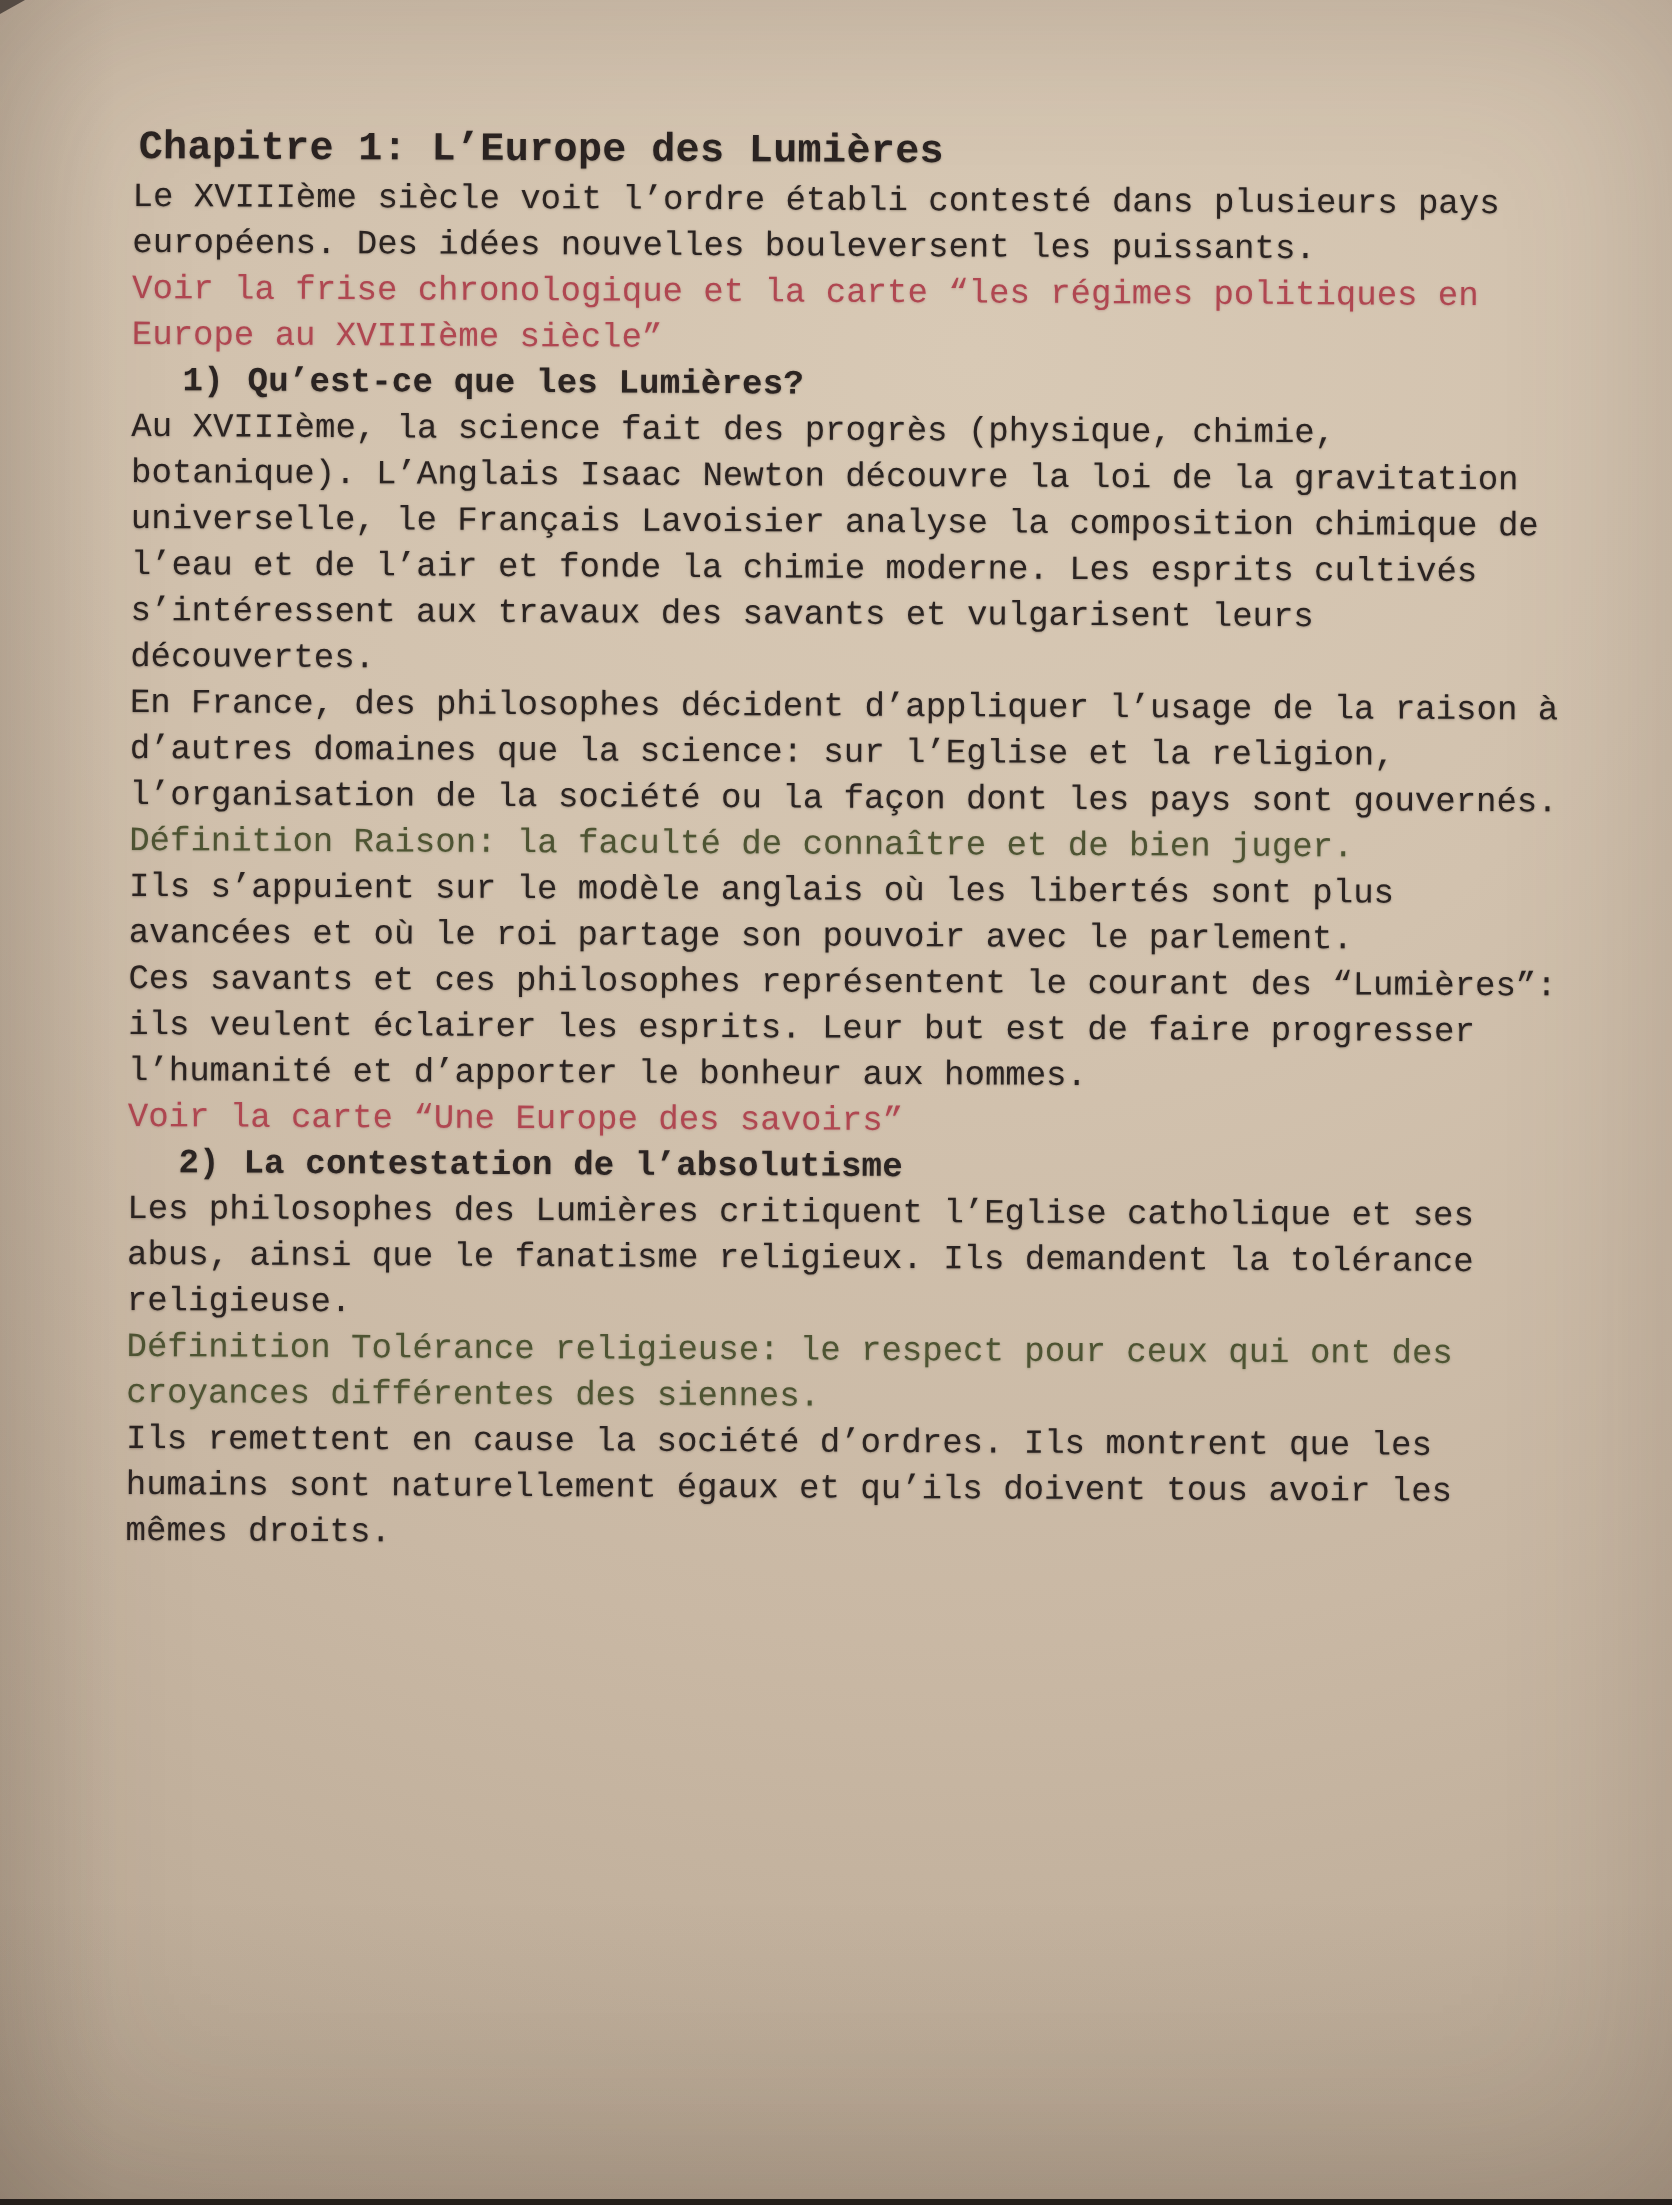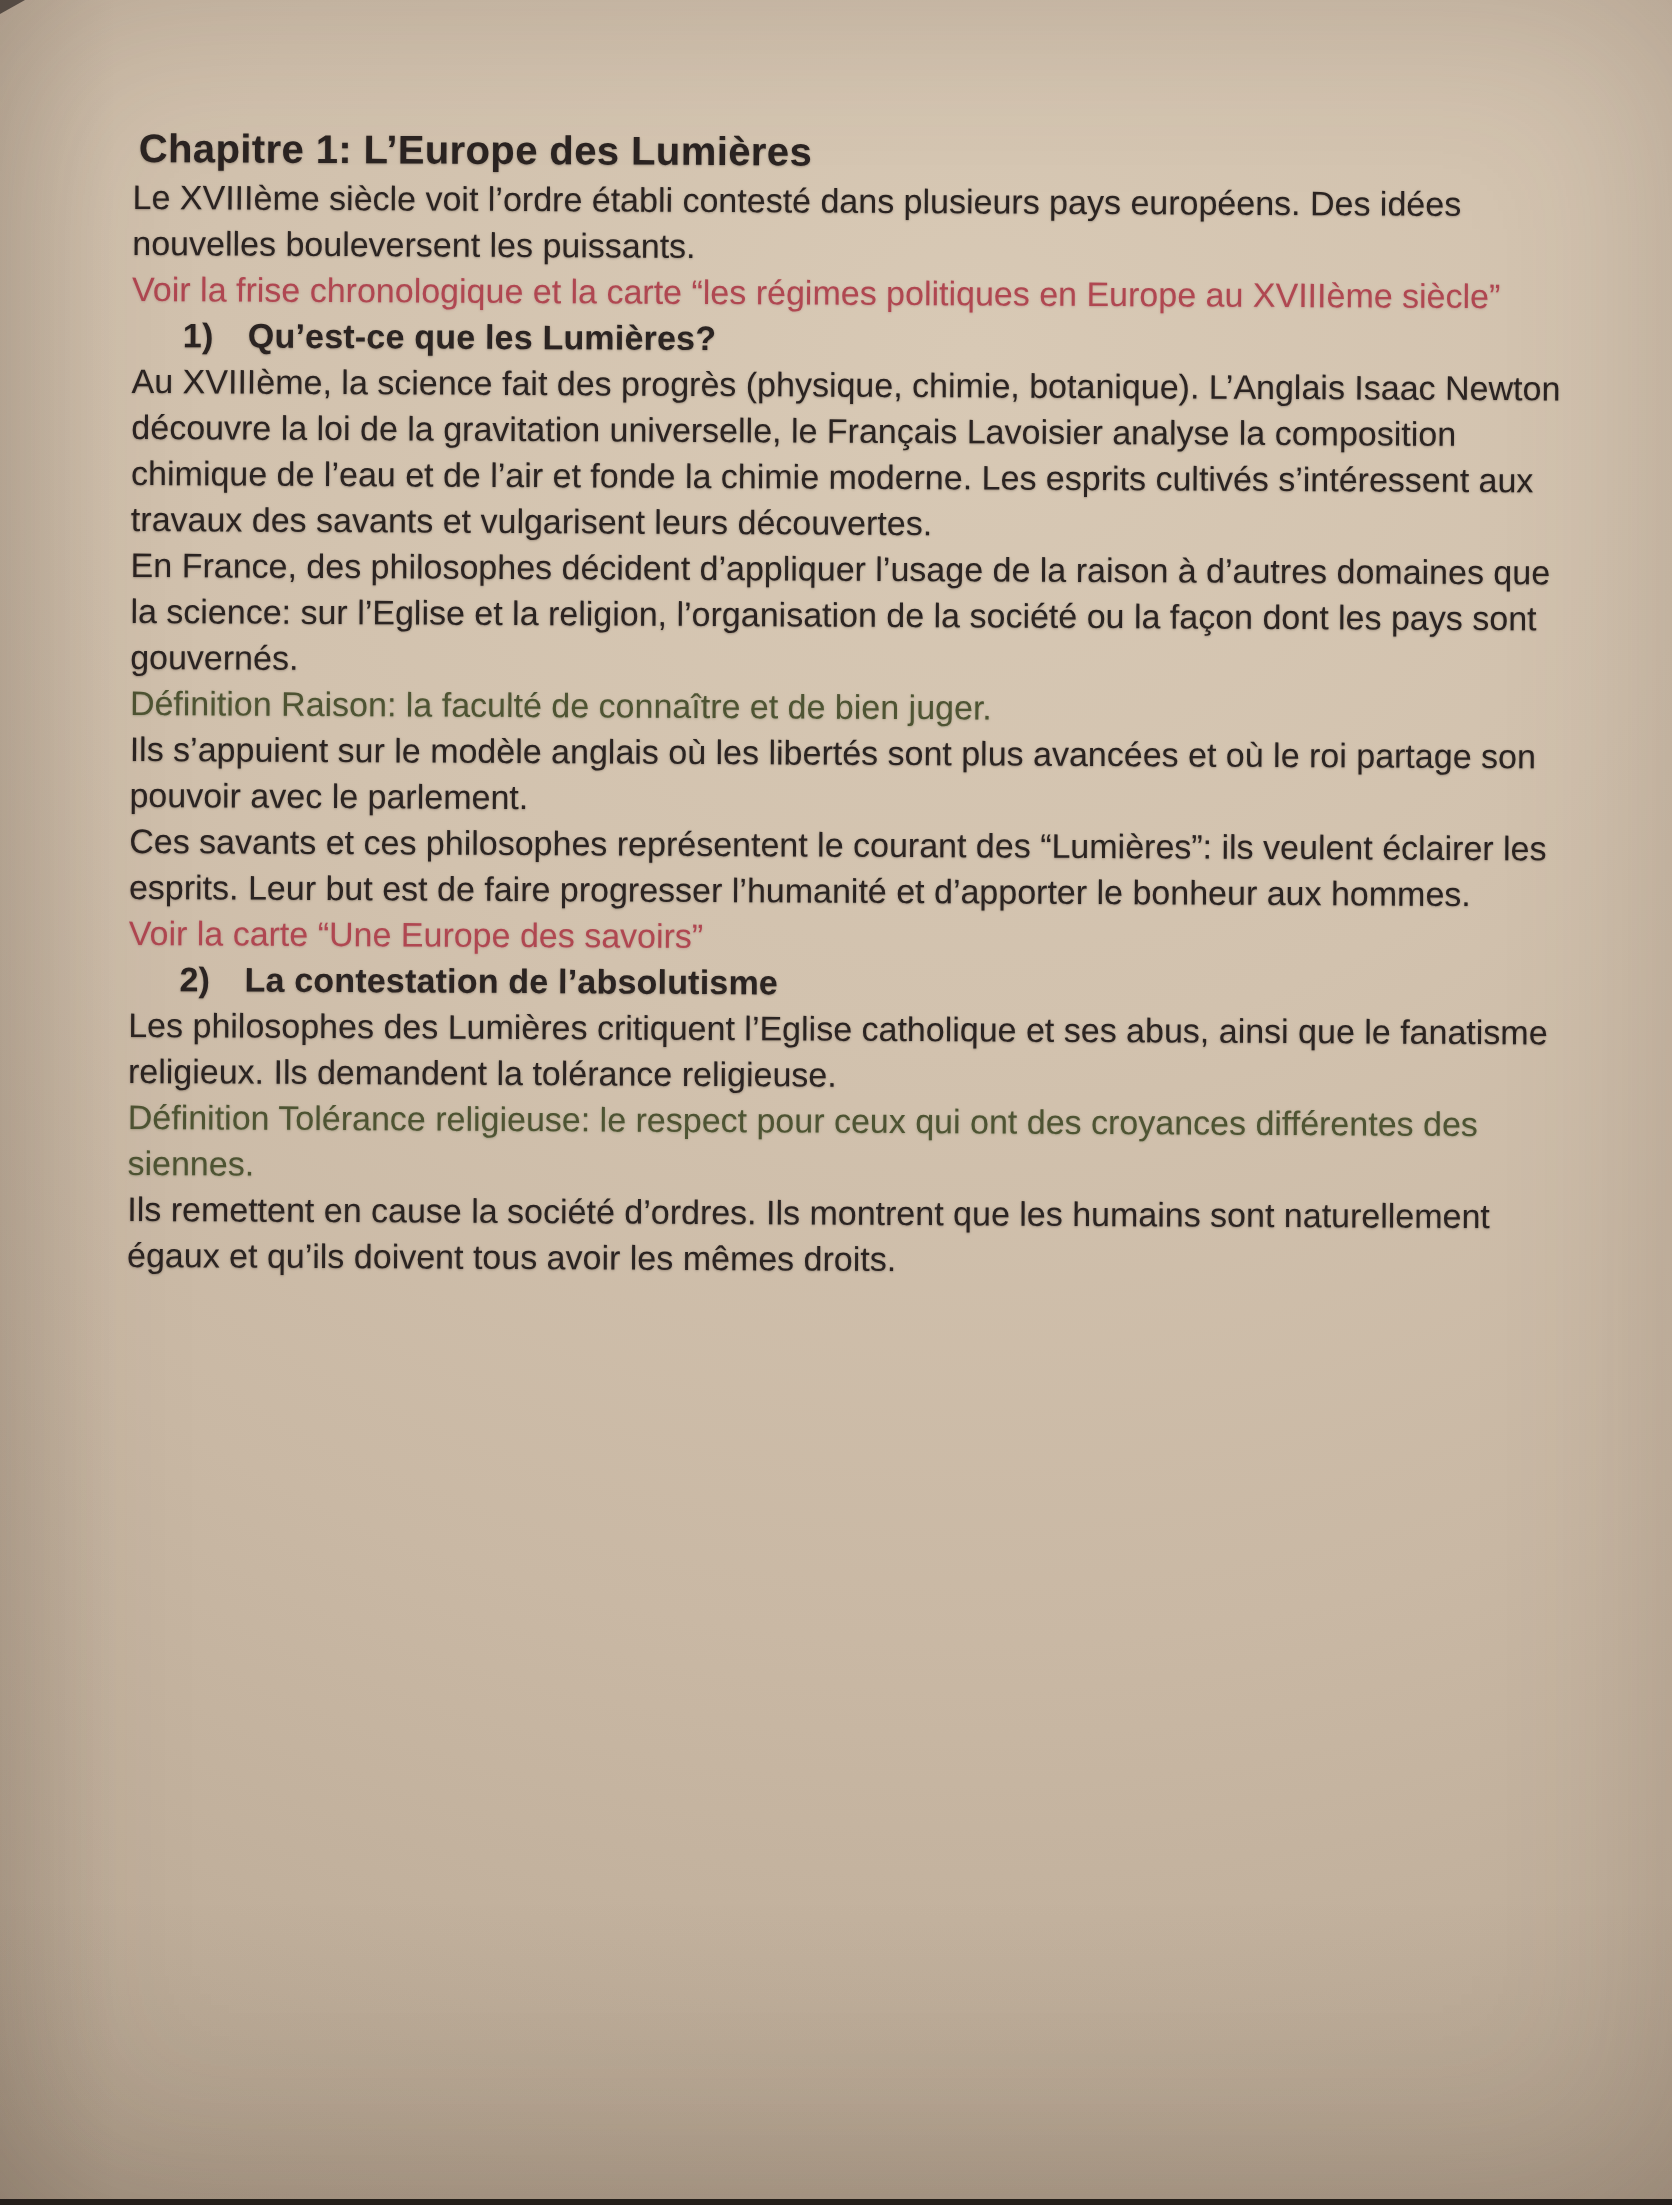--- a/index.html
+++ b/index.html
@@ -1,20 +1,20 @@
 <!DOCTYPE html>
 <html style="font-size:11.8px"><head>
 <meta charset="utf-8">
 <style>
   html,body{margin:0;padding:0;background:#8a7c6b;}
   .page{
     position:relative;
     width:1672px;height:2205px;
     overflow:hidden;
-    font-family:Liberation Sans, sans-serif;
+    font-family:Liberation Mono, monospace;
     background:
       linear-gradient(to right, rgba(40,30,20,0.08), rgba(40,30,20,0) 7%),
       linear-gradient(to top, rgba(40,30,20,0.10), rgba(40,30,20,0) 14%),
       radial-gradient(ellipse 130% 90% at 58% 16%, #d8c9b5 0%, #d2c2ae 35%, #c9b8a4 65%, #baa995 100%);
   }
   .page::after{
     content:"";position:absolute;inset:0;pointer-events:none;
     box-shadow:inset 0 0 192px rgba(70,52,40,0.22);
   }
   .corner-shadow{

